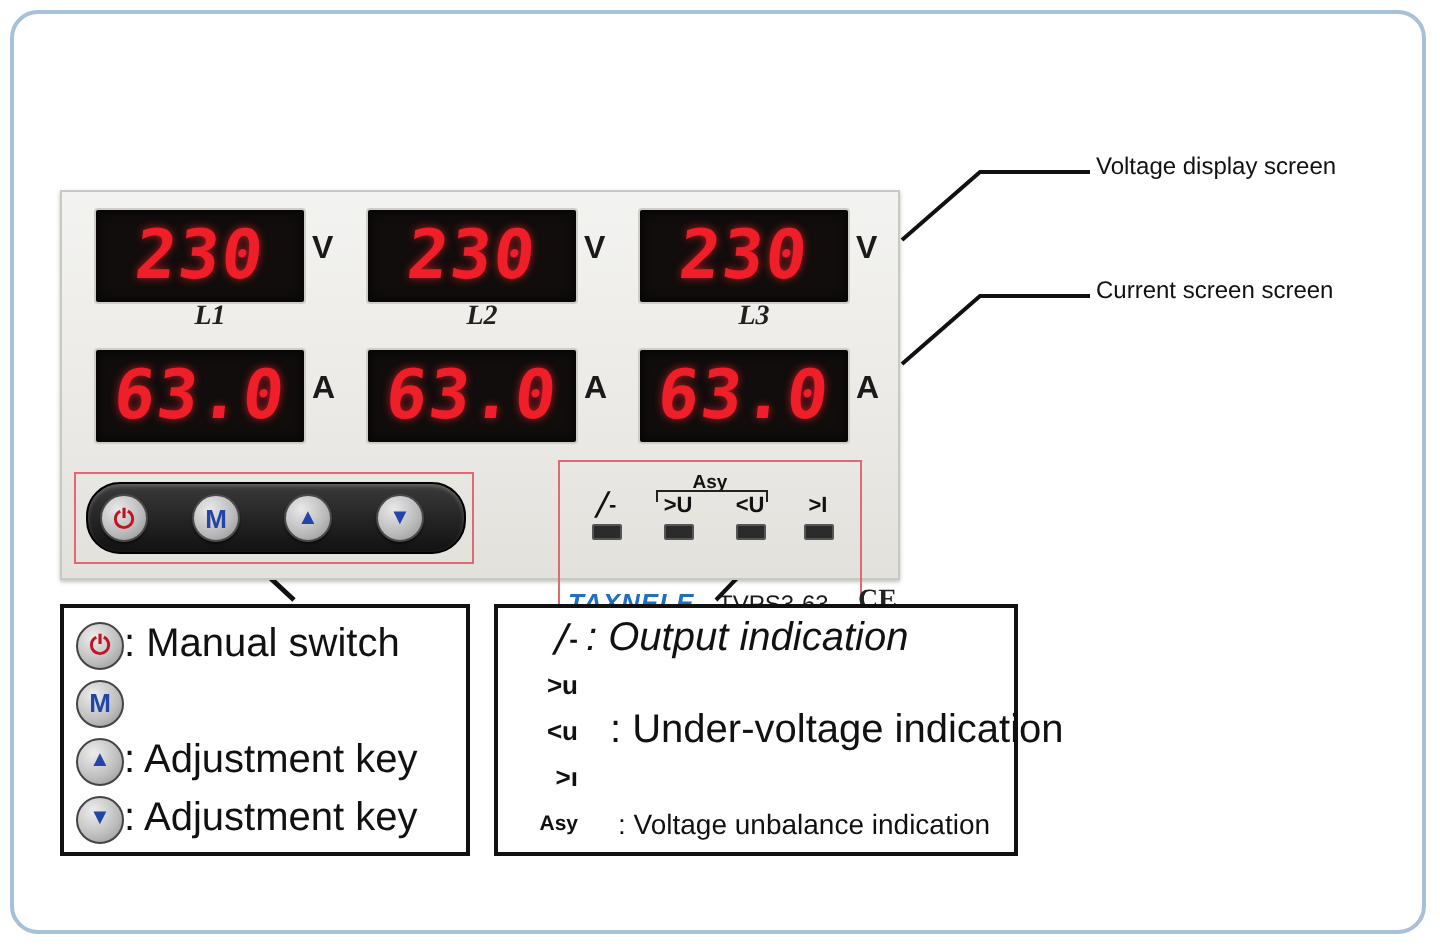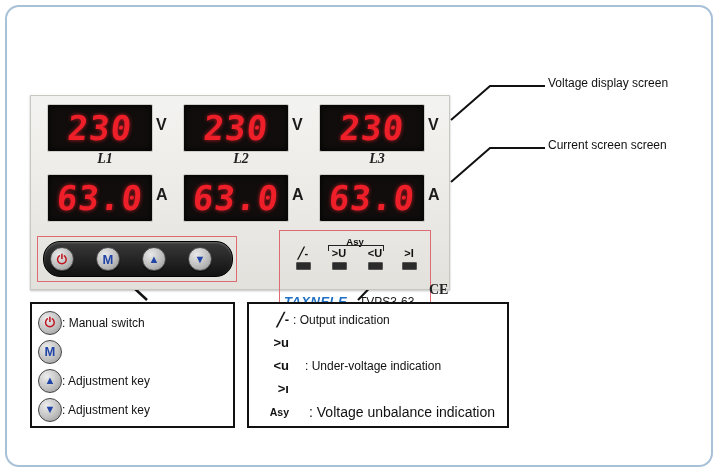--- a/index.html
+++ b/index.html
@@ -58,35 +58,35 @@
   #asy-label{position:absolute;left:40px;top:0px;width:62px;text-align:center;
       font-size:9.5px;font-weight:bold;color:#111;}
   #asy-bracket{position:absolute;left:44px;top:9px;width:54px;height:5px;
       border-top:1.3px solid #222;border-left:1.3px solid #222;border-right:1.3px solid #222;}
 
   #brand{position:absolute;left:253px;top:58px;font-size:13px;font-weight:bold;
       font-style:italic;color:#1f6fc4;letter-spacing:.5px;
       font-family:"Liberation Sans",sans-serif;}
   #model{position:absolute;left:328px;top:59px;font-size:12px;color:#1a1a1a;
       font-family:"Liberation Sans",sans-serif;}
-  #ce-mark{position:absolute;left:398px;top:46px;font-size:14px;font-weight:bold;
+  #ce-mark{position:absolute;left:398px;top:57px;font-size:14px;font-weight:bold;
       color:#222;font-family:"Liberation Serif",serif;}
 
   
   .callout-text{position:absolute;font-size:12px;color:#111;white-space:nowrap;
       font-family:"Liberation Sans",sans-serif;}
 
   
   .legend-box{position:absolute;background:#fff;border:2px solid #111;box-sizing:border-box;}
   .legend-row{display:flex;align-items:center;}
   .legend-icon-btn{width:24px;height:24px;border-radius:50%;flex:0 0 24px;
       background:radial-gradient(circle at 35% 30%,#ededed,#bdbdbd 60%,#8f8f8f 100%);
       border:1.5px solid #444;box-sizing:border-box;
       display:flex;align-items:center;justify-content:center;}
-  .legend-label{font-size:12px;color:#111;white-space:nowrap;
+  .legend-label{font-size:20px;color:#111;white-space:nowrap;
       font-family:"Liberation Sans",sans-serif;}
   .legend-sym{flex:0 0 34px;text-align:right;font-size:13px;font-weight:bold;
       color:#111;font-family:"Liberation Sans",sans-serif;}
   .legend-sym.small{font-size:10.5px;}
 
   svg.lead{position:absolute;left:0;top:0;width:720px;height:474px;
       pointer-events:none;overflow:visible;}
 </style>
 </head>
 <body>
@@ -221,21 +221,21 @@
     <div class="legend-icon-btn">
       <span class="btn-glyph" style="color:#2246a8;font-size:11px;">▼</span>
     </div>
     <div class="legend-label">: Adjustment key</div>
   </div>
 </div>
 
 <div class="legend-box" style="left:247px;top:302px;width:262px;height:126px;padding:4px 6px;">
   <div class="legend-row" style="height:23px;">
     <div class="legend-sym">╱-</div>
-    <div class="legend-label" style="margin-left:4px;">: Output indication</div>
+    <div class="legend-label" style="margin-left:4px;font-style:italic;">: Output indication</div>
   </div>
   <div class="legend-row" style="height:23px;">
     <div class="legend-sym">&gt;u</div>
   </div>
   <div class="legend-row" style="height:23px;">
     <div class="legend-sym">&lt;u</div>
     <div class="legend-label" style="margin-left:16px;">: Under-voltage indication</div>
   </div>
   <div class="legend-row" style="height:23px;">
     <div class="legend-sym">&gt;ı</div>

